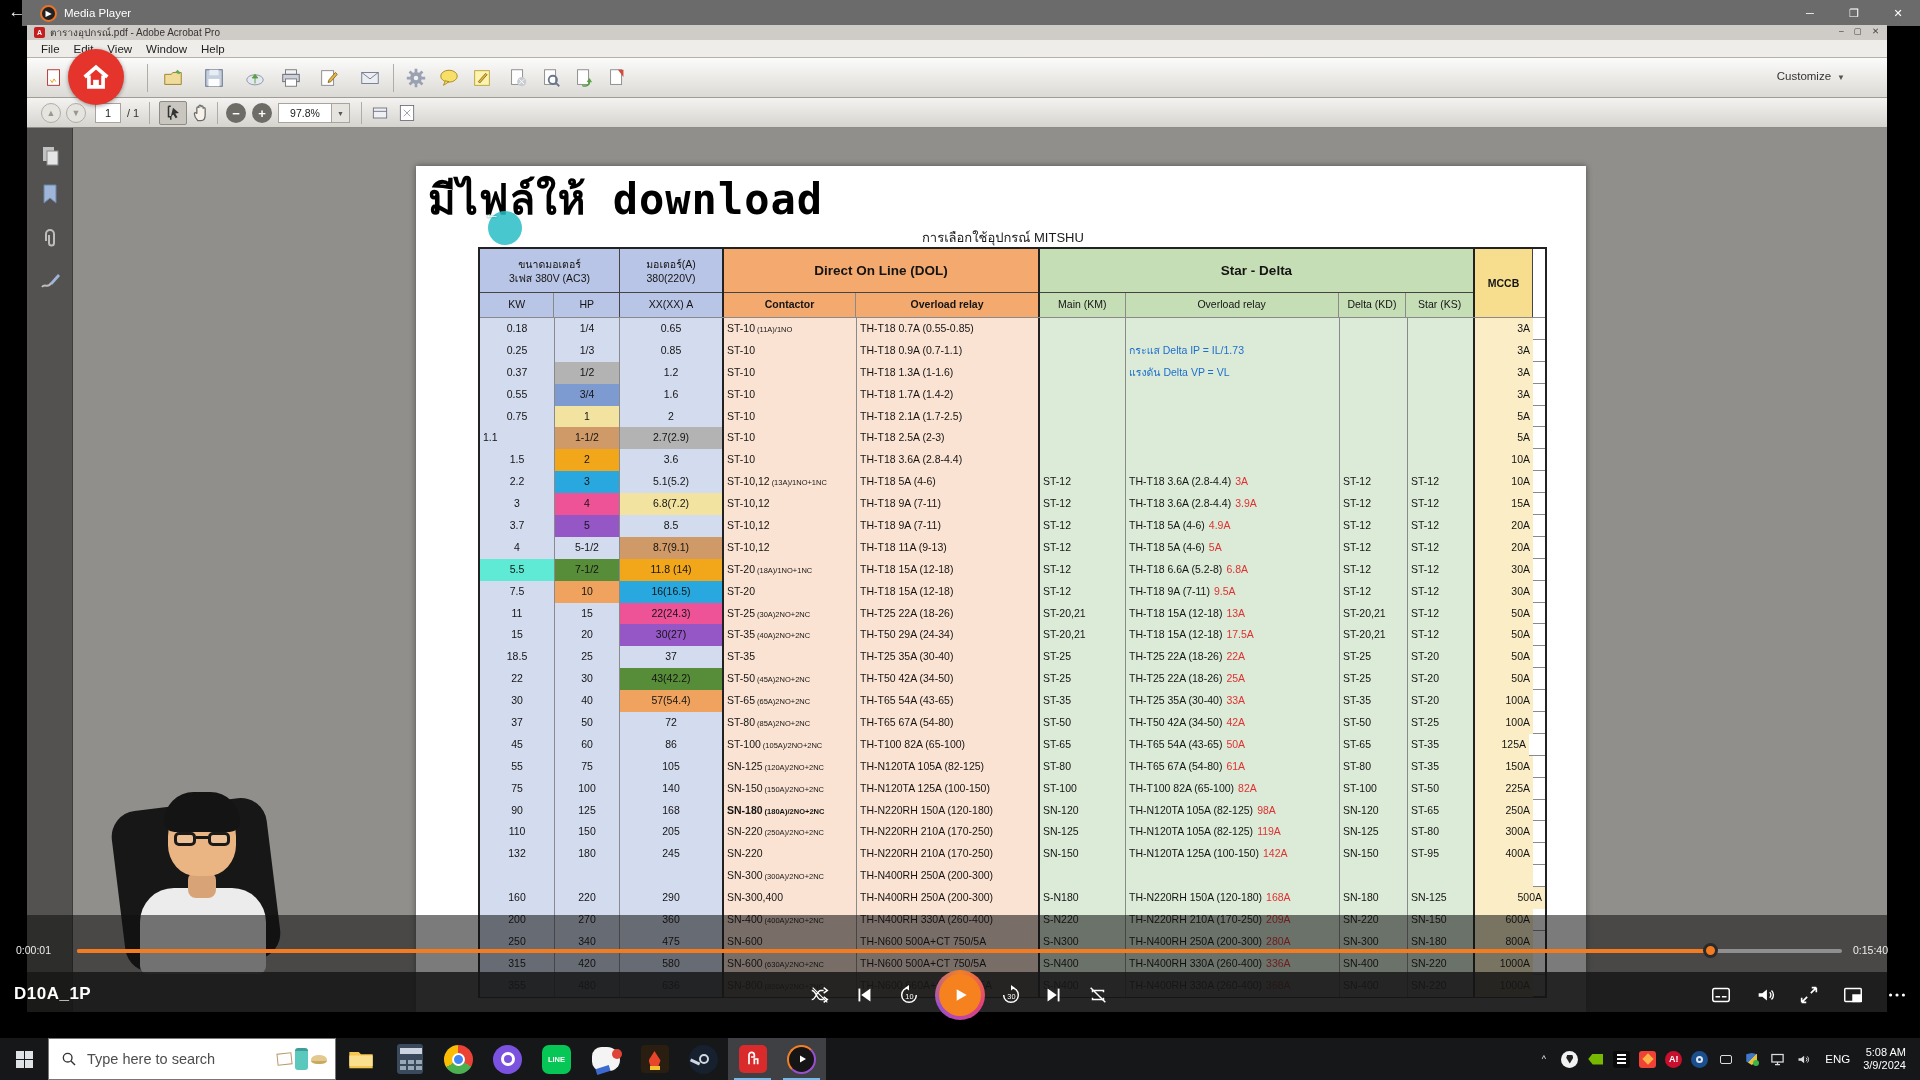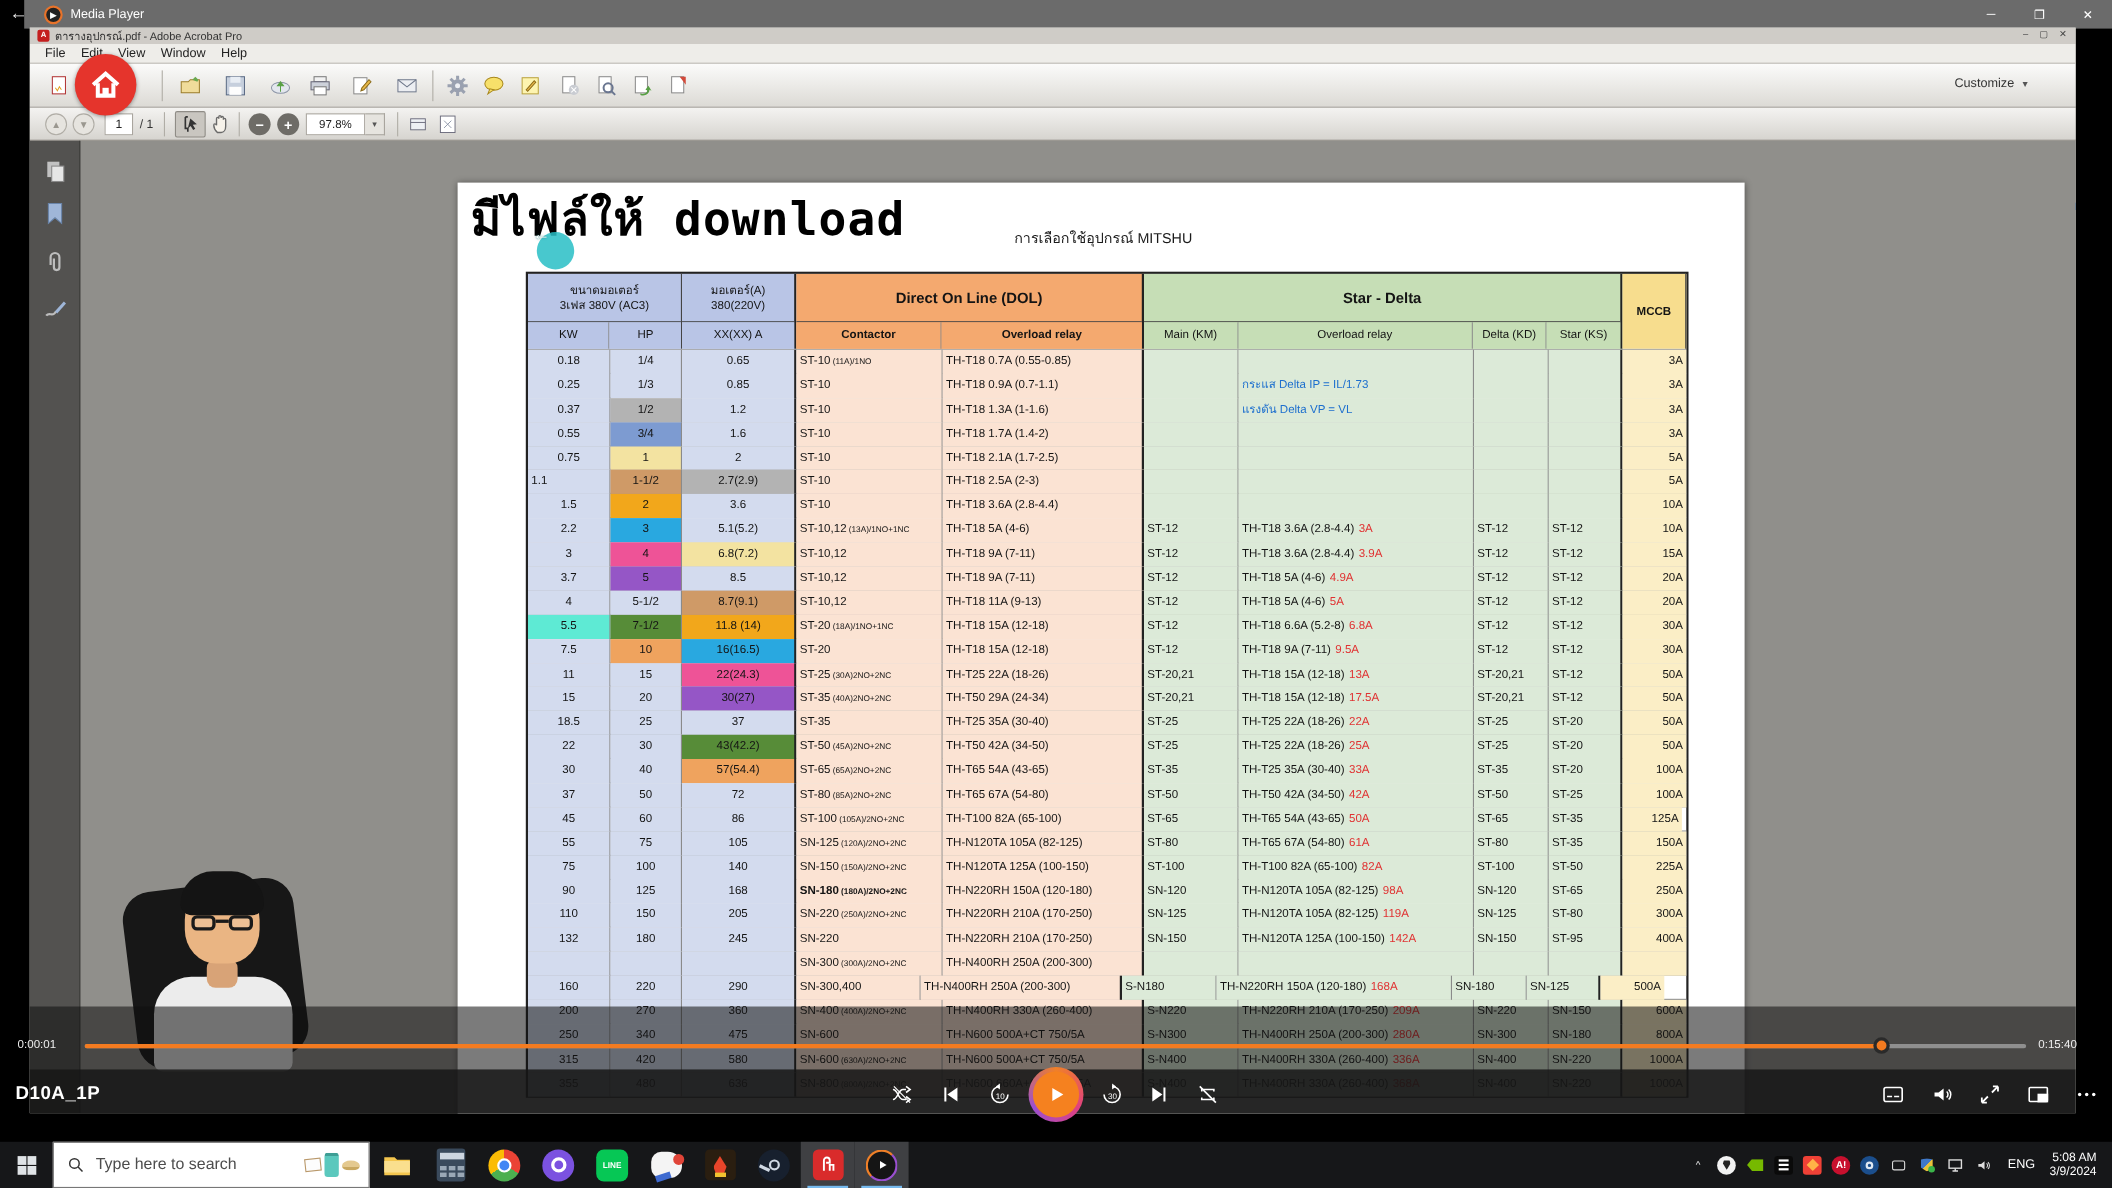--- a/index.html
+++ b/index.html
@@ -40,21 +40,21 @@
   .zoombox{width:54px;height:20px;background:#fff;border:1px solid #a9a59e;font-size:10.5px;color:#222;display:flex;align-items:center;justify-content:center}
   .zoomcaret{width:18px;height:20px;background:#e6e4df;border:1px solid #a9a59e;border-left:none;display:flex;align-items:center;justify-content:center;font-size:7px;color:#555}
   .circbtn{width:20px;height:20px;border-radius:50%;background:#6e6c67;color:#fff;display:flex;align-items:center;justify-content:center;font-size:13px;font-weight:bold}
   .ac-body{left:0;top:103px;width:100%;height:884px;background:#908f8b}
   .sidebar{position:absolute;left:0;top:0;width:46px;height:100%;background:#535250;border-right:1px solid #3e3d3b}
   .sbi{position:absolute;left:11px;width:24px;height:24px}
   .page{position:absolute;left:389px;top:38px;width:1170px;height:869px;background:#fff;box-shadow:0 0 6px rgba(0,0,0,.45)}
 
   
   .headline{left:12px;top:0px;font-family:"DejaVu Sans Mono",monospace;font-size:42px;font-weight:bold;color:#000;letter-spacing:1px;white-space:nowrap}
-  .subtitle{left:506px;top:40px;font-size:13px;color:#1a1a1a;white-space:nowrap}
+  .subtitle{left:506px;top:61px;font-size:13px;color:#1a1a1a;white-space:nowrap}
   .cursor-dot{left:72px;top:45px;width:34px;height:34px;border-radius:50%;background:rgba(40,190,198,.85)}
   .cursor-dot span{position:absolute;left:-4px;top:-6px;color:#fff;font-size:16px;text-shadow:0 0 2px #066}
 
   
   .dtable{left:62px;top:81px;border:2px solid #222;background:#fff;font-size:10.5px;color:#141414}
   .thead{display:flex}
   .tgroup{border-right:1px solid #444}
   .tgroup.gb{border-right:2px solid #222}
   .glabel{height:44px;border-bottom:1px solid #444;display:flex;flex-direction:column;align-items:center;justify-content:center;font-size:10.5px;line-height:14px;text-align:center}
   .glabel.big{font-size:13.5px;font-weight:bold}
@@ -681,27 +681,27 @@
               <div class="tcell" style="width: 86px; text-align: left; background: rgb(220, 234, 216);"><span></span></div>
               <div class="tcell" style="width: 214px; text-align: left; background: rgb(220, 234, 216);"><span></span></div>
               <div class="tcell" style="width: 68px; text-align: left; background: rgb(220, 234, 216);"><span></span></div>
               <div class="tcell gb" style="width: 67px; text-align: left; background: rgb(220, 234, 216);"><span></span></div>
               <div class="tcell" style="width: 58px; text-align: right; background: rgb(251, 238, 198);"><span></span></div>
             </div>
             <div class="trow">
               <div class="tcell" style="width: 75px; text-align: center; background: rgb(211, 219, 238);"><span>160</span></div>
               <div class="tcell" style="width: 65px; text-align: center; background: rgb(211, 219, 238);"><span>220</span></div>
               <div class="tcell gb" style="width: 104px; text-align: center; background: rgb(211, 219, 238);"><span>290</span></div>
-              <div class="tcell" style="width: 113px; text-align: left; background: rgb(251, 227, 211);"><span>SN-300,400</span></div>
+              <div class="tcell" style="width: 133px; text-align: left; background: rgb(251, 227, 211);"><span>SN-300,400</span></div>
               <div class="tcell gb" style="width: 183px; text-align: left; background: rgb(251, 227, 211);"><span>TH-N400RH 250A (200-300)</span></div>
               <div class="tcell" style="width: 86px; text-align: left; background: rgb(220, 234, 216);"><span>S-N180</span></div>
               <div class="tcell" style="width: 214px; text-align: left; background: rgb(220, 234, 216);"><span>TH-N220RH 150A (120-180)</span><span class="red">168A</span></div>
               <div class="tcell" style="width: 68px; text-align: left; background: rgb(220, 234, 216);"><span>SN-180</span></div>
               <div class="tcell gb" style="width: 67px; text-align: left; background: rgb(220, 234, 216);"><span>SN-125</span></div>
-              <div class="tcell" style="width: 58px; text-align: right; background: rgb(251, 238, 198);"><span>500A</span></div>
+              <div class="tcell" style="width: 70px; text-align: right; background: rgb(251, 238, 198);"><span>500A</span></div>
             </div>
             <div class="trow">
               <div class="tcell" style="width: 75px; text-align: center; background: rgb(211, 219, 238);"><span>200</span></div>
               <div class="tcell" style="width: 65px; text-align: center; background: rgb(211, 219, 238);"><span>270</span></div>
               <div class="tcell gb" style="width: 104px; text-align: center; background: rgb(211, 219, 238);"><span>360</span></div>
               <div class="tcell" style="width: 133px; text-align: left; background: rgb(251, 227, 211);"><span>SN-400</span><span class="sm">(400A)/2NO+2NC</span></div>
               <div class="tcell gb" style="width: 183px; text-align: left; background: rgb(251, 227, 211);"><span>TH-N400RH 330A (260-400)</span></div>
               <div class="tcell" style="width: 86px; text-align: left; background: rgb(220, 234, 216);"><span>S-N220</span></div>
               <div class="tcell" style="width: 214px; text-align: left; background: rgb(220, 234, 216);"><span>TH-N220RH 210A (170-250)</span><span class="red">209A</span></div>
               <div class="tcell" style="width: 68px; text-align: left; background: rgb(220, 234, 216);"><span>SN-220</span></div>

